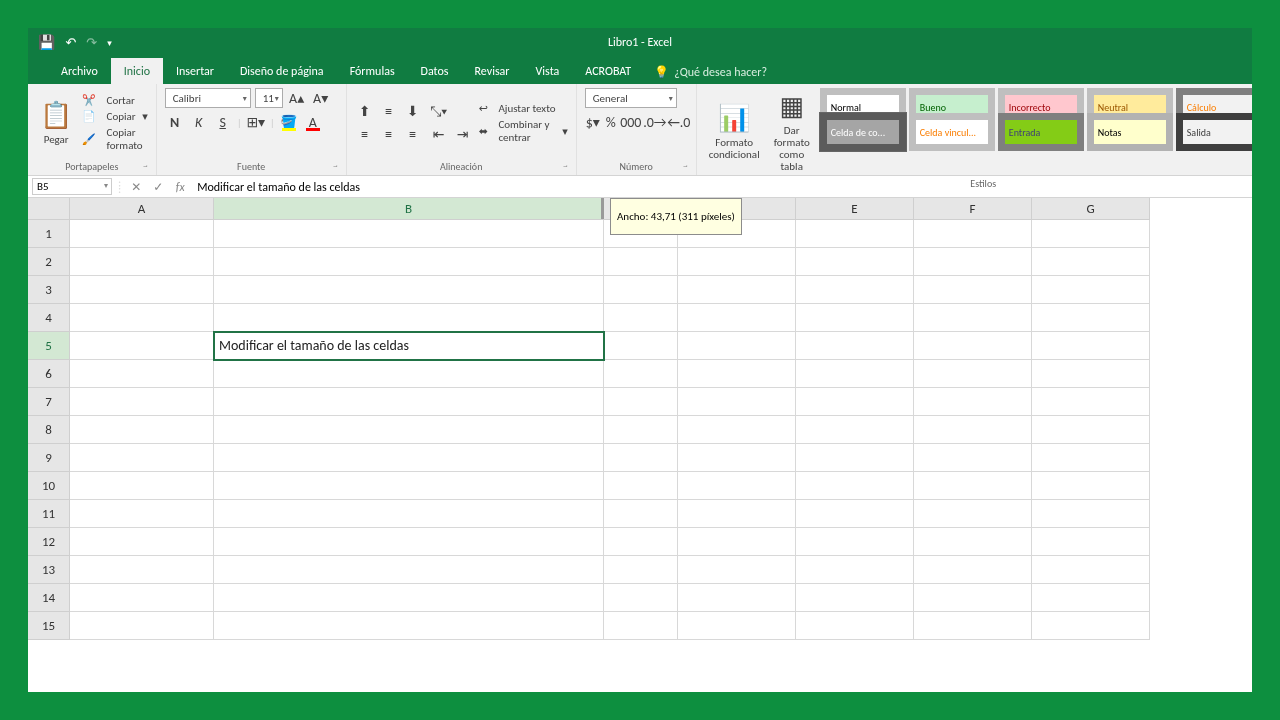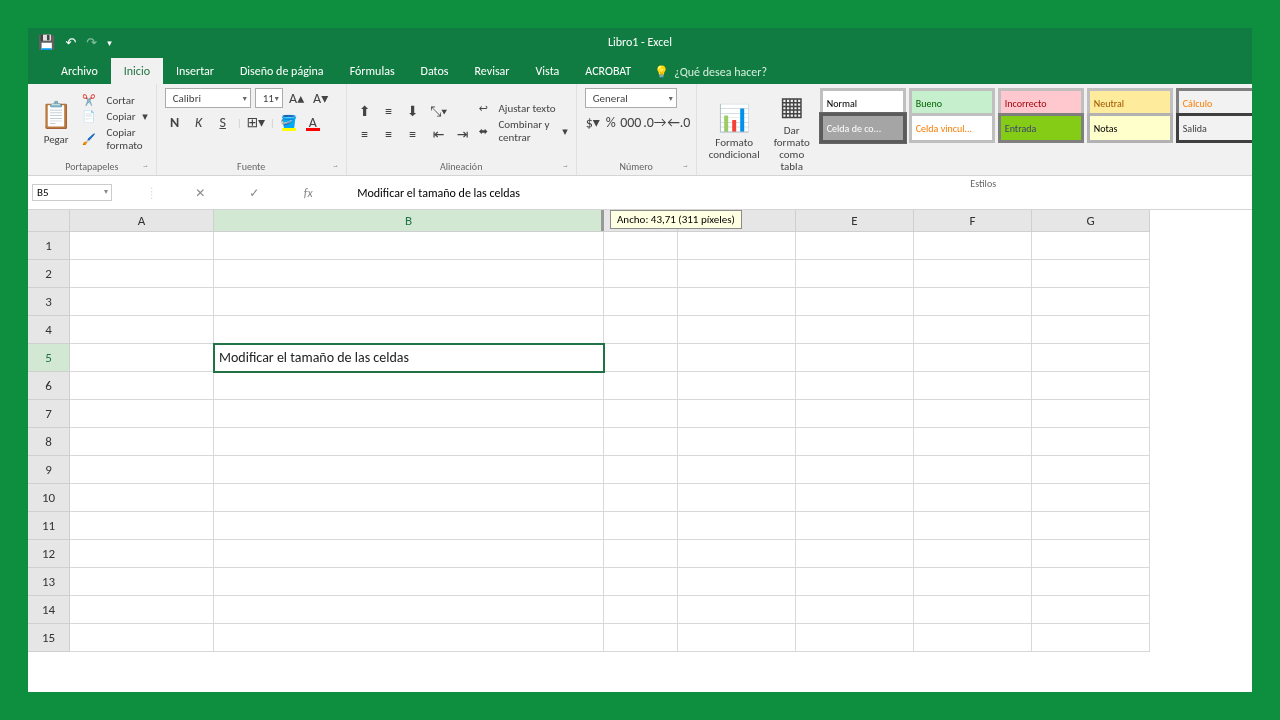--- a/index.html
+++ b/index.html
@@ -27,39 +27,39 @@
 .big-btn .lbl { font-size: 11px; text-align: center; line-height: 1.1; }
 .stack { display: flex; flex-direction: column; gap: 3px; justify-content: center; }
 .rowline { display: flex; align-items: center; gap: 4px; }
 .mini { width: 20px; height: 20px; display: inline-flex; align-items: center; justify-content: center; border: 1px solid transparent; cursor: pointer; font-size: 14px; color: #444; }
 .combo { border: 1px solid #ababab; background: #fff; height: 20px; font-size: 11px; padding: 0 14px 0 7px; position: relative; display: inline-flex; align-items: center; }
 .combo::after { content: '▾'; position: absolute; right: 3px; font-size: 8px; color: #666; }
 .font-name { width: 86px; }
 .font-size { width: 28px; }
 .num-fmt { width: 92px; }
 .styles-gallery { display: grid; grid-template-columns: repeat(5, 86px); grid-template-rows: 22px 22px; gap: 3px; }
-.style-cell { border: 3px solid #f97316; font-size: 10px; padding: 12px 4px; display: flex; align-items: center; cursor: pointer; overflow: hidden; white-space: nowrap; }
-
-.fbar { height: 34px; border-bottom: 1px solid #d4d4d4; display: flex; align-items: center; font-size: 12px; background: #fff; gap: 32px; }
+.style-cell { border: 7px solid #f97316; font-size: 10px; padding: 12px 4px; display: flex; align-items: center; cursor: pointer; overflow: hidden; white-space: nowrap; }
+
+.fbar { height: 22px; border-bottom: 1px solid #d4d4d4; display: flex; align-items: center; font-size: 12px; background: #fff; }
 .namebox { width: 80px; border: 1px solid #ccc; margin: 0 2px 0 4px; padding: 1px 4px; font-size: 11px; position: relative; }
 .namebox::after { content: '▾'; position: absolute; right: 3px; font-size: 8px; color: #888; }
 .fbtn { width: 22px; text-align: center; color: #888; cursor: pointer; }
 .fbar-input { flex: 1; padding: 0 6px; }
 
 .grid-wrap { flex: 1; overflow: hidden; position: relative; background: #fff; }
 .grid { display: grid; grid-template-columns: 42px 144px 390px 74px repeat(4, 118px); grid-auto-rows: 28px; font-size: 14px; color: #222; }
 .colhdr, .corner, .rowhdr { background: #e6e6e6; border: 1px solid #cfcfcf; border-top: none; border-left: none; display: flex; align-items: center; justify-content: center; font-size: 13px; color: #333; position: relative; }
 .corner { height: 22px; }
 .colhdr { height: 22px; }
 .colhdr.active, .rowhdr.active { background: #d3e8d3; color: #217346; }
 .rowhdr { font-size: 13px; }
 .cell { border-right: 1px solid #d8d8d8; border-bottom: 1px solid #d8d8d8; padding: 2px 5px; display: flex; align-items: center; }
 .cell.selected { outline: 2px solid #217346; outline-offset: -1px; background: #fff; z-index: 2; }
 .colhdr.resizing::after { content: ''; position: absolute; right: -1px; top: 0; bottom: 0; width: 3px; background: #999; cursor: col-resize; }
-.tooltip { position: absolute; top: 0; left: 582px; background: #ffffe1; border: 1px solid #8c8c8c; font-size: 11px; padding: 2px 6px; z-index: 10; white-space: nowrap; }
+.tooltip { position: absolute; top: 0; left: 582px; background: #ffffe1; border: 1px solid #8c8c8c; font-size: 11px; padding: 11px 6px; z-index: 10; white-space: nowrap; }
 .compact-text { font-size: 11px; }
 </style>
 </head>
 <body>
 
 <div class="app">
 
   <div class="titlebar">
     <div class="qat">
       <span style="font-size:14px">💾</span>

